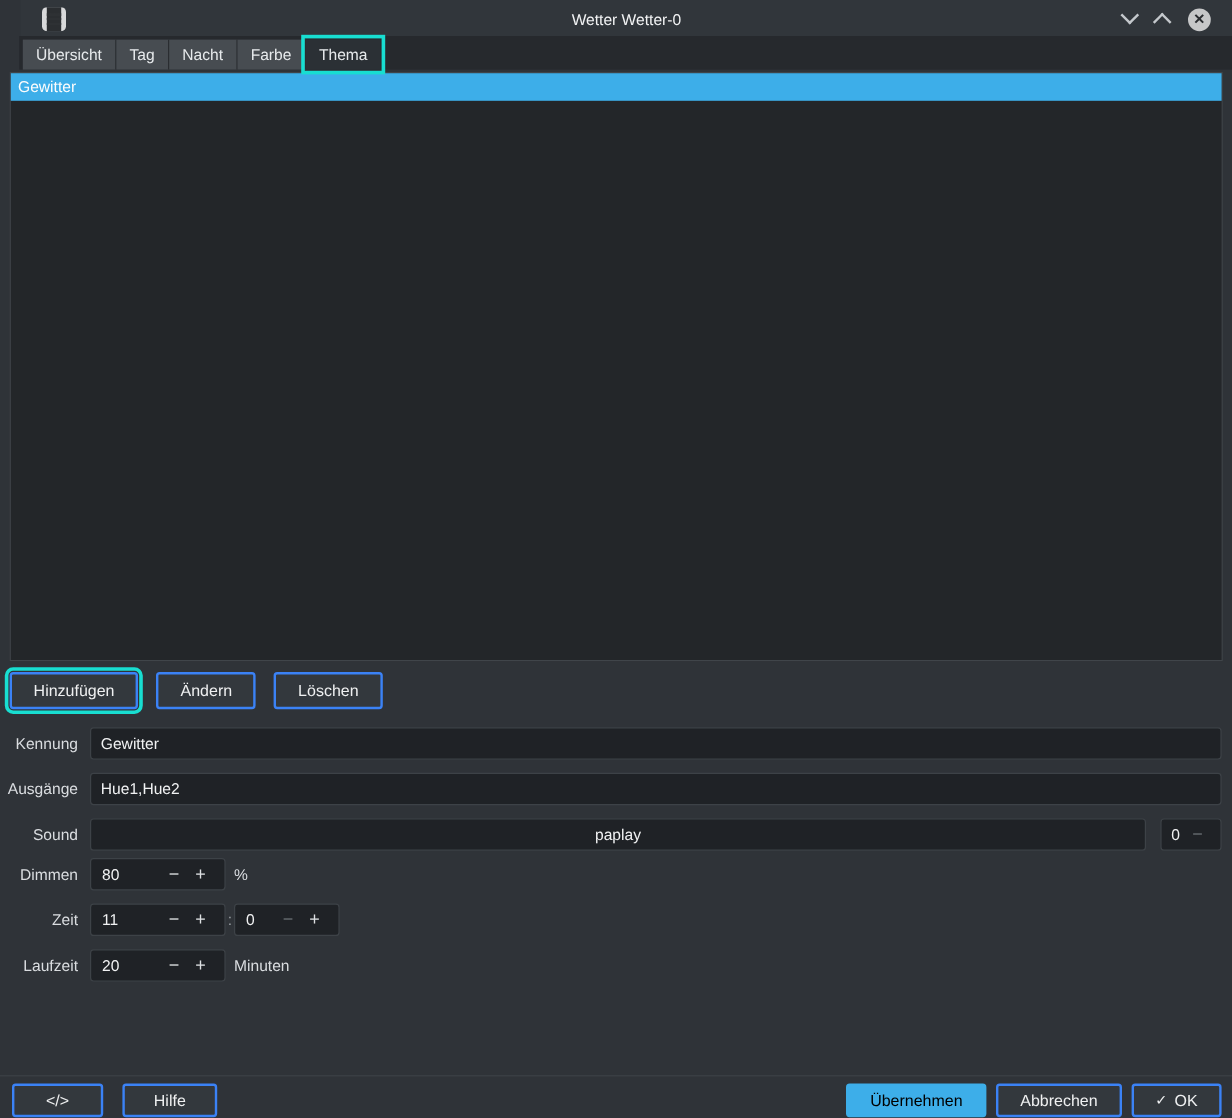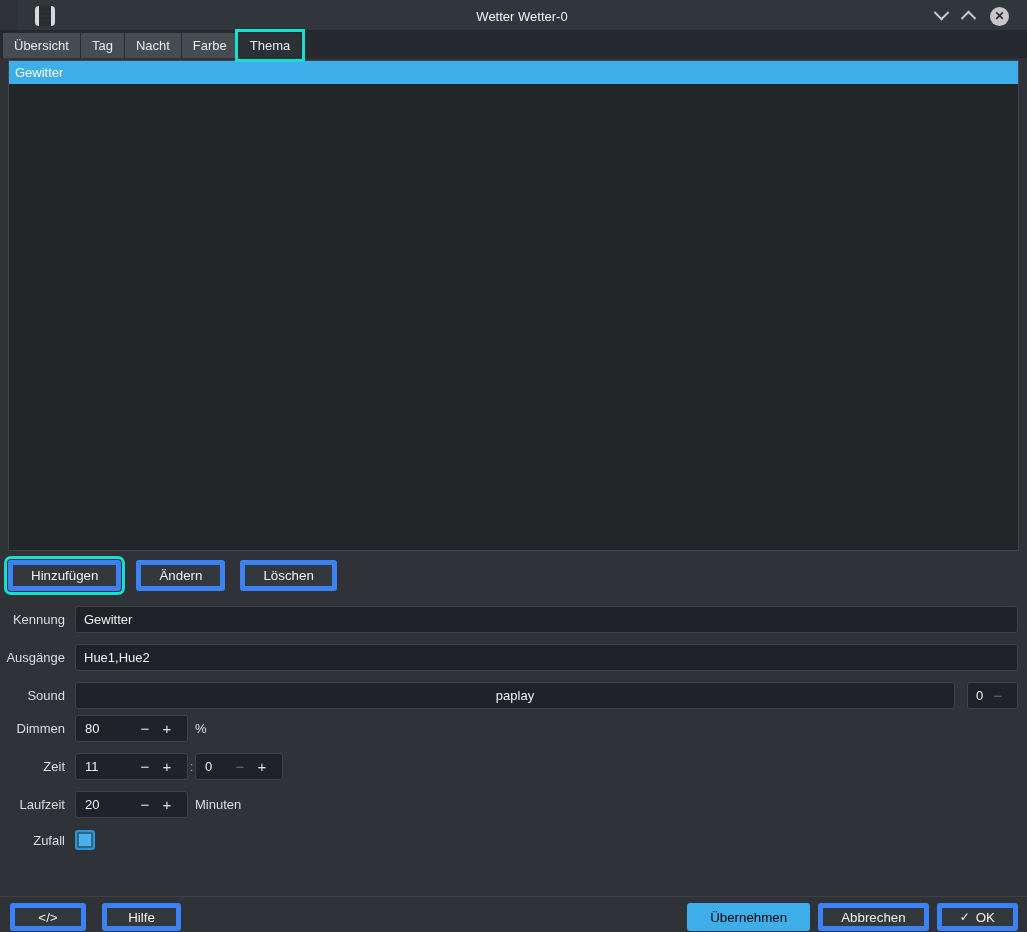--- a/index.html
+++ b/index.html
@@ -19,33 +19,33 @@
     background:repeating-linear-gradient(#2e3134 0 2px,transparent 2px 4px);}
   .title{position:absolute;left:0;right:0;text-align:center;color:#f2f3f4;}
   .win-controls{margin-left:auto;display:flex;align-items:center;gap:16px;z-index:2;}
   .chev{display:inline-block;width:9px;height:9px;border-right:2px solid #c4c8cc;
     border-bottom:2px solid #c4c8cc;}
   .chev.down{transform:rotate(45deg) translate(-2px,-2px);}
   .chev.up{transform:rotate(-135deg) translate(-2px,-2px);}
   .close-btn{width:19px;height:19px;border-radius:50%;background:#c6c7c8;color:#2a2d30;
     display:flex;align-items:center;justify-content:center;font-size:12px;font-weight:bold;line-height:1;}
   
-  .tabbar{position:absolute;top:30px;left:0;right:0;height:28px;background:#26292d;
+  .tabbar{position:absolute;top:30px;left:16px;right:0;height:28px;background:#26292d;
     display:flex;align-items:flex-end;padding-left:3px;box-sizing:border-box;}
   .tab{height:25px;display:flex;align-items:center;padding:0 11px;background:#474c51;
     color:#e7eaec;border-right:1px solid #2a2d31;box-sizing:border-box;}
   .tab.active{background:#2b3035;border-right:none;}
   .annotated{outline:3px solid #18ded1;outline-offset:1px;z-index:3;position:relative;justify-content:center;}
   
   .listbox{position:absolute;left:8px;right:8px;top:60px;height:491px;
     background:#232629;border:1px solid #40454a;box-sizing:border-box;}
   .list-item{height:23px;display:flex;align-items:center;padding:0 6px;color:#fcfcfc;}
   .list-item.selected{background:#3daee9;}
   
-  .btn{height:31px;background:#33383d;border:5px solid #3b82f6;border-radius:3px;
+  .btn{height:31px;background:#33383d;border:2px solid #3b82f6;border-radius:3px;
     color:#eff0f1;display:inline-flex;align-items:center;justify-content:center;
     padding:0 18px;box-sizing:border-box;white-space:nowrap;}
   .actions{position:absolute;top:560px;left:8px;display:flex;gap:15px;}
   .actions .btn{min-width:76px;}
   
   .form{position:absolute;top:606px;left:0;right:0;}
   .frow{display:flex;align-items:center;height:27px;margin-bottom:11px;padding-right:9px;}
   .frow.tight{margin-bottom:6px;}
   .flabel{width:65px;text-align:right;margin-right:10px;color:#dadde0;flex:0 0 65px;}
   .tinput{flex:1;height:27px;background:#1f2226;border:1px solid #3d4247;border-radius:3px;
@@ -182,24 +182,20 @@
     <div class="frow">
       <span class="flabel">Laufzeit</span>
       <div class="spin w95">
         <span class="val">20</span>
         <span class="step">−</span>
         <span class="step">+</span>
       </div>
       <span class="unit">Minuten</span>
     </div>
 
-    <div class="frow" style="height:22px;">
-      <span class="flabel">Zufall</span>
-      <span class="checkbox"></span>
-    </div>
 
   </div>
 
   <div class="footer-sep"></div>
   <div class="footer">
     <div class="footer-left">
       <button class="btn code">&lt;/&gt;</button>
       <button class="btn help">Hilfe</button>
     </div>
     <div class="footer-right">

